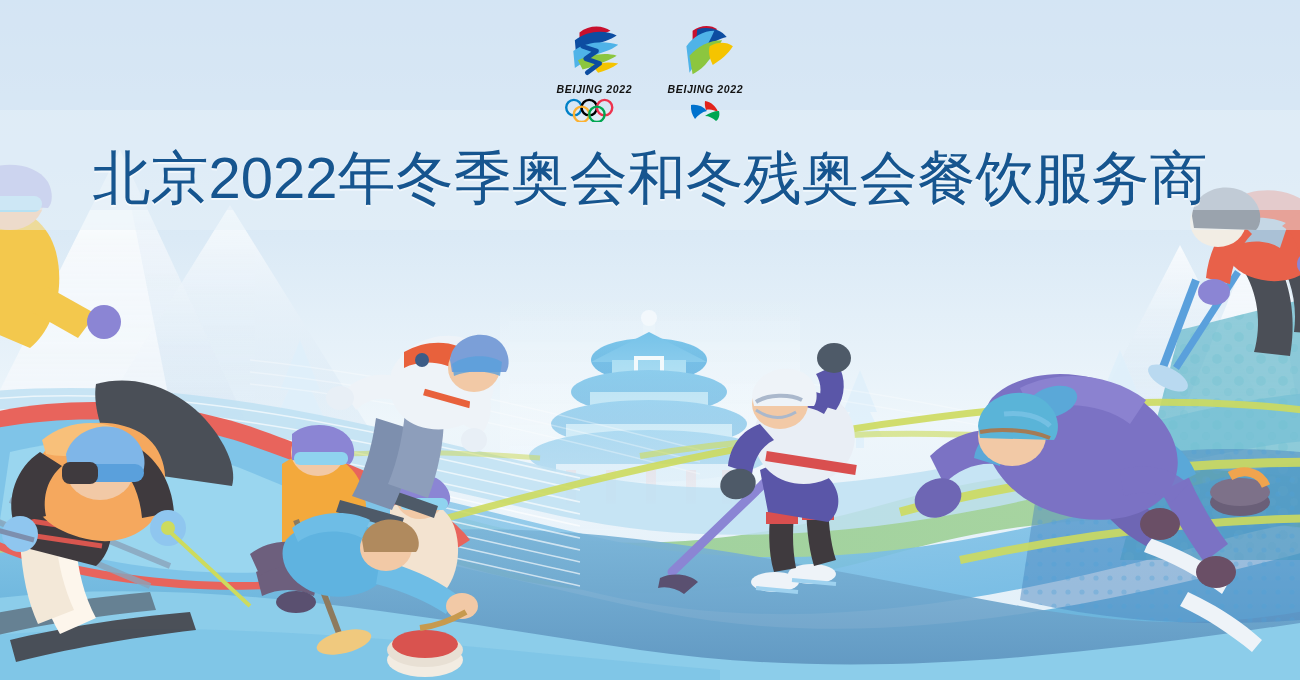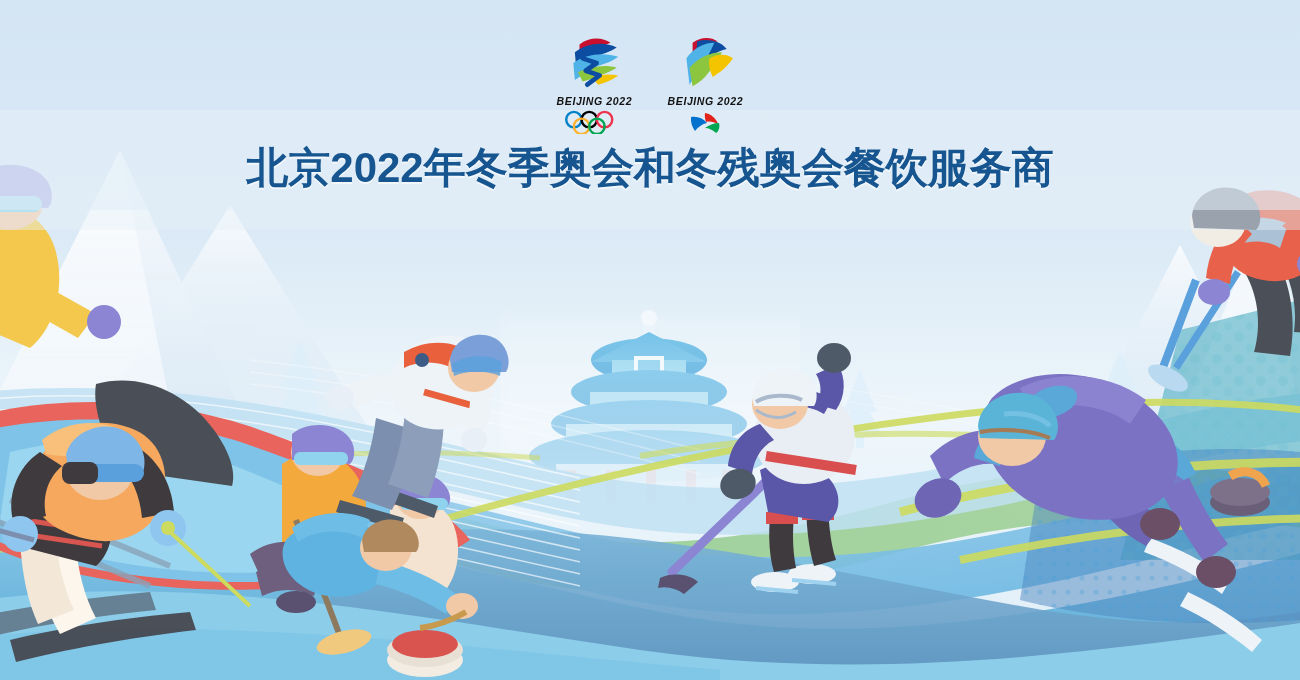--- a/index.html
+++ b/index.html
@@ -9,43 +9,43 @@
     width:1300px;height:680px;
     overflow:hidden;
     font-family:"Liberation Sans","DejaVu Sans",sans-serif;
     background:linear-gradient(175deg,#cfe1f1 0%,#d6e6f4 22%,#e4eff8 48%,#eff6fb 62%,#e9f3fa 78%,#dcecf7 100%);
   }
   .layer{position:absolute;inset:0;}
   .layer svg{position:absolute;top:0;left:0;width:1300px;height:680px;display:block;}
 
   
   #logo-row{
-    position:absolute;top:32px;left:0;width:1300px;
+    position:absolute;top:20px;left:0;width:1300px;
     display:flex;justify-content:center;align-items:flex-start;gap:32px;
     z-index:40;
   }
   .logo-block{display:flex;flex-direction:column;align-items:center;}
   .logo-mark{width:78px;height:62px;}
   .logo-word{
     font-family:"Liberation Sans","DejaVu Sans",sans-serif;
     font-style:italic;font-weight:bold;
     font-size:11px;letter-spacing:.6px;color:#121212;
     margin-top:1px;white-space:nowrap;
     transform:scaleX(.96);
   }
   .rings{margin-top:3px;width:70px;height:24px;}
   .agitos{margin-top:4px;width:50px;height:22px;}
 
   
   #title{
     position:absolute;left:0;top:140px;width:1300px;
     text-align:center;z-index:45;
     font-family:"Liberation Sans","DejaVu Sans",sans-serif;
-    font-weight:bold;
-    font-size:42px;
+    font-weight:normal;
+    font-size:58px;
     letter-spacing:0px;
     color:#16558f;
     text-shadow:0 2px 0 rgba(255,255,255,.55);
     white-space:nowrap;
   }
 </style>
 </head>
 <body>
 
 <div id="banner">

